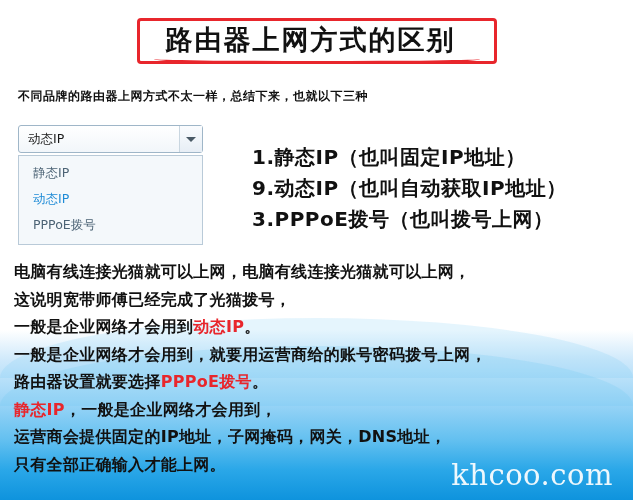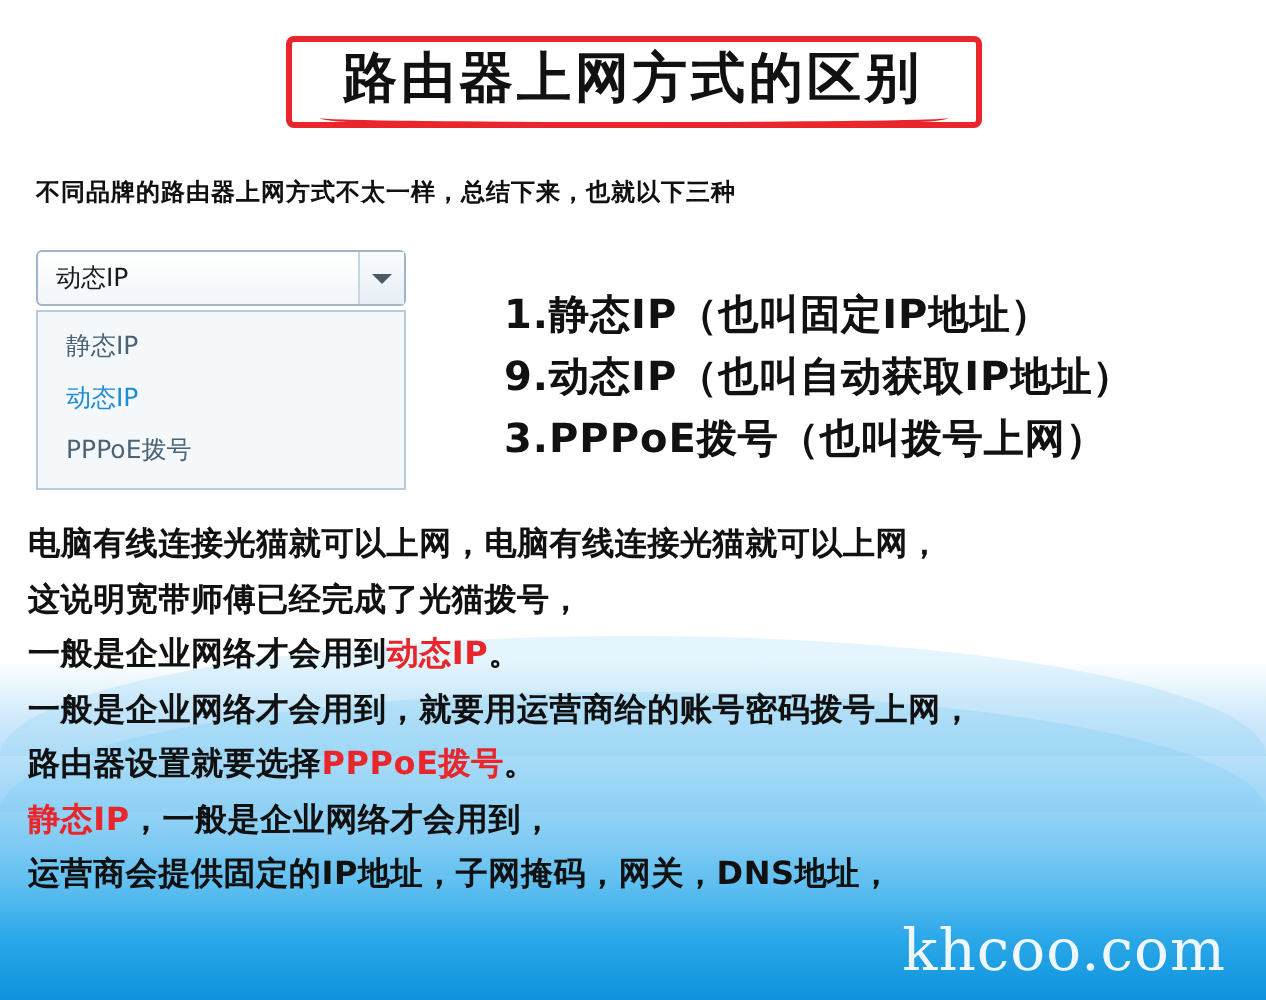--- a/index.html
+++ b/index.html
@@ -38,21 +38,21 @@
   .title-wrap {
     position: absolute;
     left: 0;
     top: 18px;
     width: 633px;
     text-align: center;
   }
   .title-box {
     display: inline-block;
     position: relative;
-    padding: 4px 26px 6px 26px;
+    padding: 4px 38px 6px 26px;
     border: 3px solid #e8262c;
     border-radius: 4px;
     background: #ffffff;
   }
   .title-text {
     font-family: "DejaVu Sans", "Liberation Sans", sans-serif;
     font-size: 27px;
     font-weight: bold;
     color: #111111;
     letter-spacing: 2px;
@@ -228,17 +228,18 @@
   </div>
 
   <div class="body-text" id="body-text">
       <div class="line"><span>电脑有线连接光猫就可以上网，电脑有线连接光猫就可以上网，</span></div>
       <div class="line"><span>这说明宽带师傅已经完成了光猫拨号，</span></div>
       <div class="line"><span>一般是企业网络才会用到</span><span class="hl-red">动态IP</span><span>。</span></div>
       <div class="line"><span>一般是企业网络才会用到，就要用运营商给的账号密码拨号上网，</span></div>
       <div class="line"><span>路由器设置就要选择</span><span class="hl-red">PPPoE拨号</span><span>。</span></div>
       <div class="line"><span class="hl-red">静态IP</span><span>，一般是企业网络才会用到，</span></div>
       <div class="line"><span>运营商会提供固定的IP地址，子网掩码，网关，DNS地址，</span></div>
+      <div class="line"><span>只有全部正确输入才能上网。</span></div>
     </div>
 
   <div class="watermark">khcoo.com</div>
 
 </div>
 
 </body></html>

